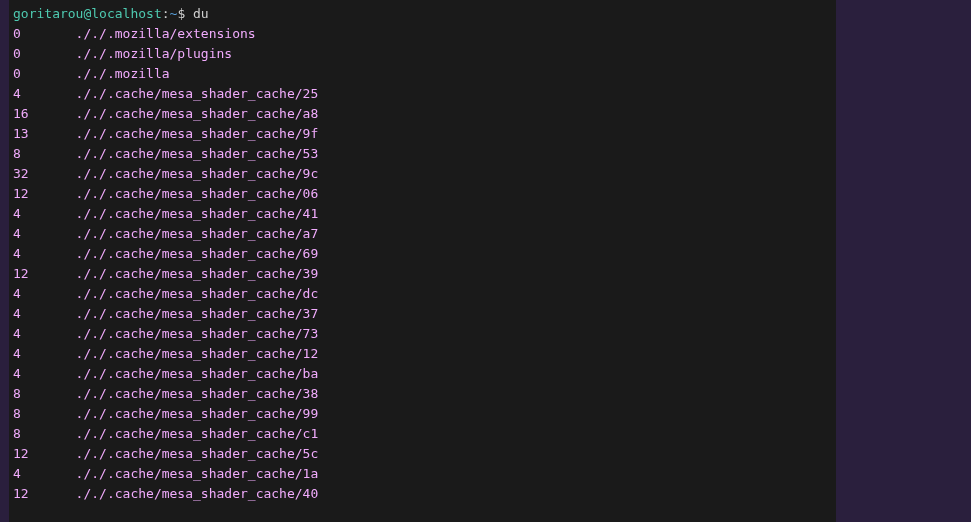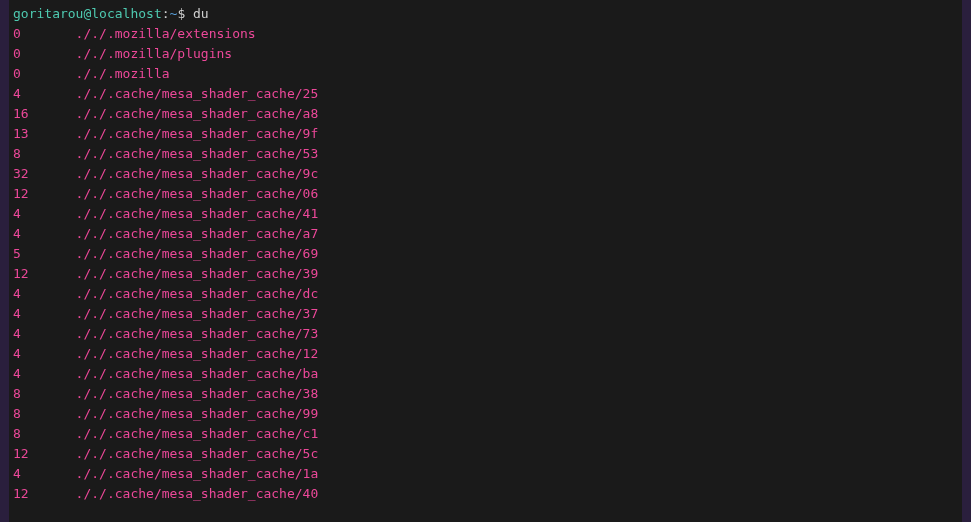--- a/index.html
+++ b/index.html
@@ -12,21 +12,21 @@
       width: 971px;
       height: 522px;
       overflow: hidden;
       font-family: "Menlo", "Consolas", "DejaVu Sans Mono", monospace;
       font-size: 13px;
       line-height: 20px;
     }
     .terminal {
       background: #1a1a1a;
       margin: 0 9px 0 9px;
-      width: 953px;
+      width: 827px;
       height: 522px;
       padding: 4px 4px;
       color: #d0d0d0;
       overflow: hidden;
     }
     .prompt-line {
       white-space: pre;
     }
     .user-host {
       color: #4ec9b0;
@@ -38,41 +38,41 @@
       color: #569cd6;
     }
     .dollar {
       color: #d0d0d0;
     }
     .command {
       color: #d0d0d0;
     }
     .output-line {
       white-space: pre;
-      color: #ec4899;
+      color: #f0abfc;
     }
   </style>
 </head>
 <body>
 
 <div class="terminal">
   <div class="prompt-line"><span class="user-host">goritarou@localhost</span><span class="colon">:</span><span class="path">~</span><span class="dollar">$ </span><span class="command">du</span></div>
   <div id="output-container">
       <div class="output-line">0       ././.mozilla/extensions</div>
       <div class="output-line">0       ././.mozilla/plugins</div>
       <div class="output-line">0       ././.mozilla</div>
       <div class="output-line">4       ././.cache/mesa_shader_cache/25</div>
       <div class="output-line">16      ././.cache/mesa_shader_cache/a8</div>
       <div class="output-line">13      ././.cache/mesa_shader_cache/9f</div>
       <div class="output-line">8       ././.cache/mesa_shader_cache/53</div>
       <div class="output-line">32      ././.cache/mesa_shader_cache/9c</div>
       <div class="output-line">12      ././.cache/mesa_shader_cache/06</div>
       <div class="output-line">4       ././.cache/mesa_shader_cache/41</div>
       <div class="output-line">4       ././.cache/mesa_shader_cache/a7</div>
-      <div class="output-line">5       ././.cache/mesa_shader_cache/69</div>
+      <div class="output-line">4       ././.cache/mesa_shader_cache/69</div>
       <div class="output-line">12      ././.cache/mesa_shader_cache/39</div>
       <div class="output-line">4       ././.cache/mesa_shader_cache/dc</div>
       <div class="output-line">4       ././.cache/mesa_shader_cache/37</div>
       <div class="output-line">4       ././.cache/mesa_shader_cache/73</div>
       <div class="output-line">4       ././.cache/mesa_shader_cache/12</div>
       <div class="output-line">4       ././.cache/mesa_shader_cache/ba</div>
       <div class="output-line">8       ././.cache/mesa_shader_cache/38</div>
       <div class="output-line">8       ././.cache/mesa_shader_cache/99</div>
       <div class="output-line">8       ././.cache/mesa_shader_cache/c1</div>
       <div class="output-line">12      ././.cache/mesa_shader_cache/5c</div>

